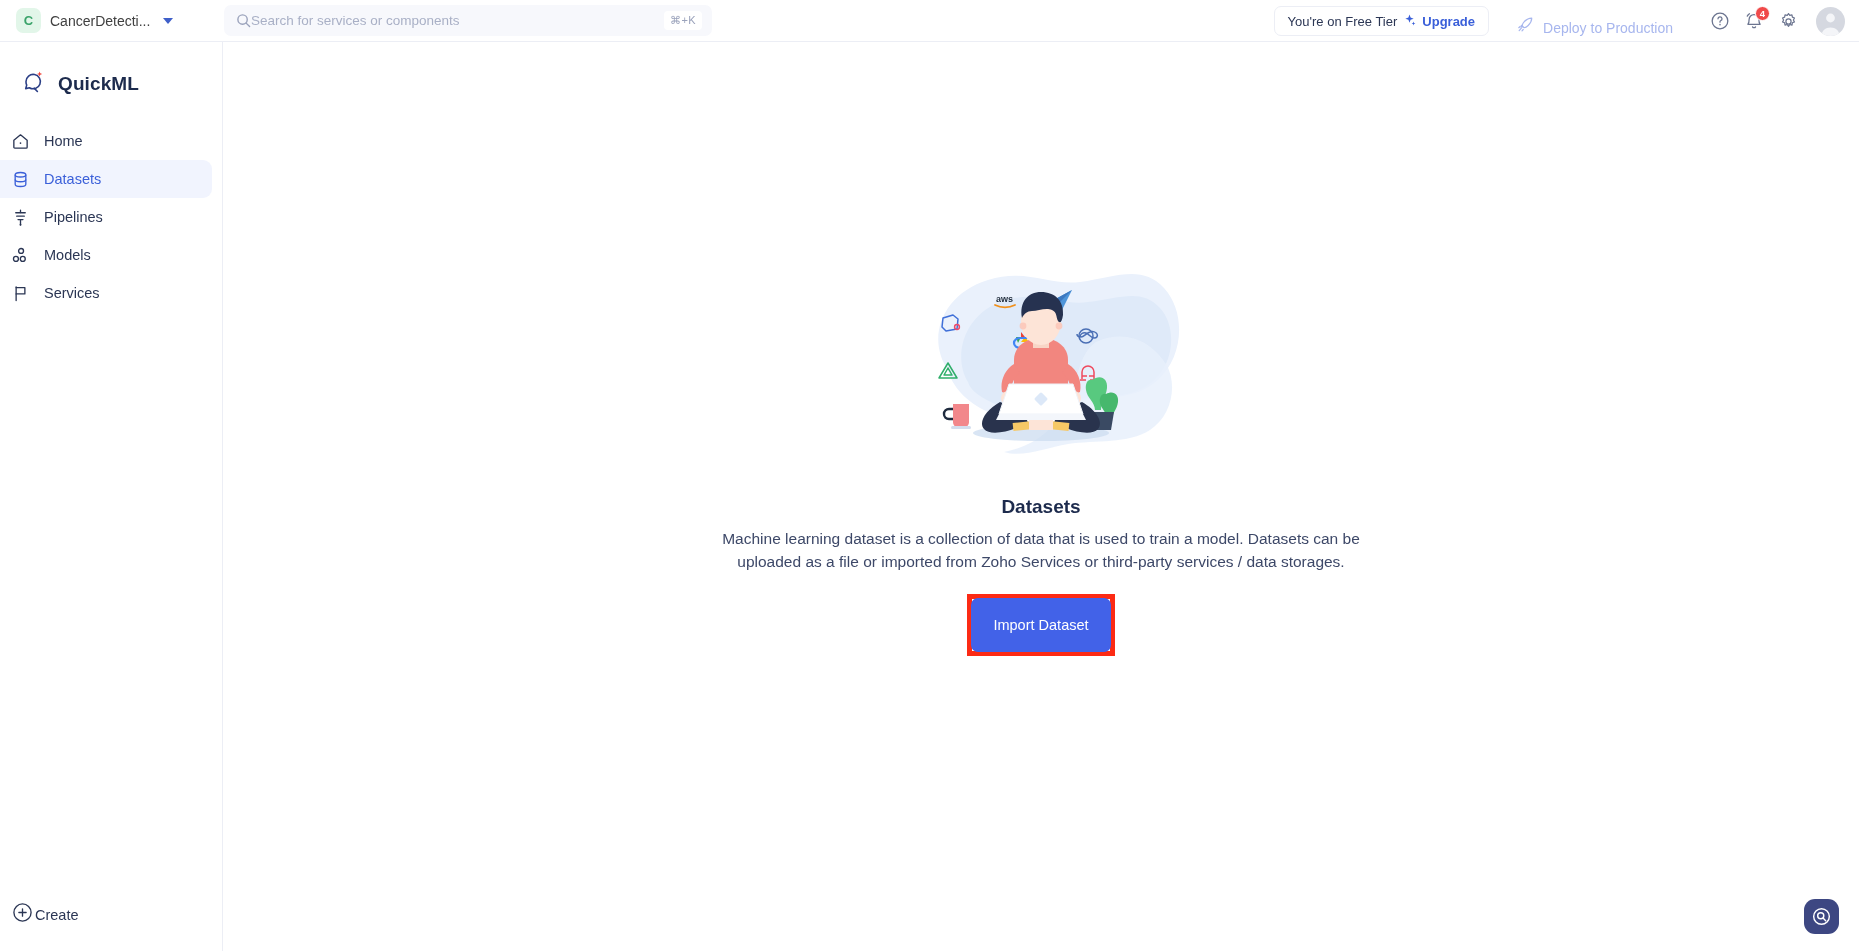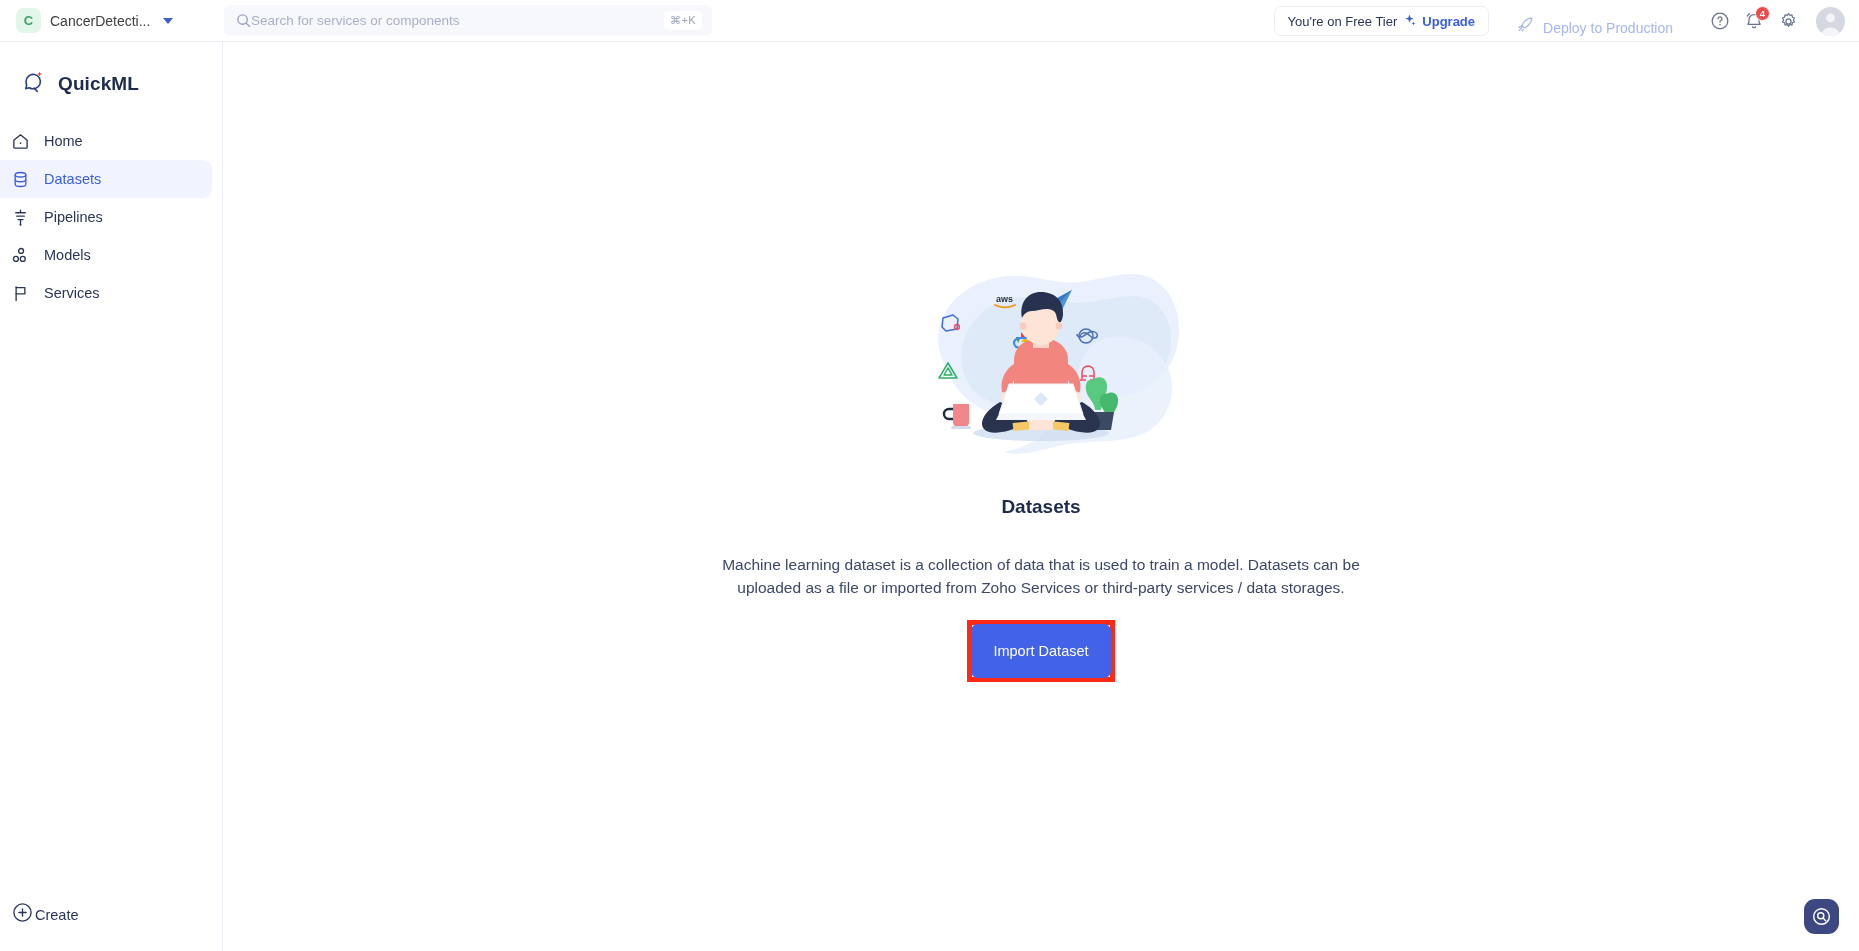--- a/index.html
+++ b/index.html
@@ -140,21 +140,21 @@
     width: 1636px; height: 909px;
     background: #ffffff;
     display: flex; flex-direction: column; align-items: center;
   }
   .illus { margin-top: 210px; }
   .empty-title {
     margin-top: 10px;
     font-size: 19px; font-weight: 600; color: #1d2b4d;
   }
   .empty-desc {
-    margin-top: 36px;
+    margin-top: 10px;
     width: 680px; text-align: center;
     font-size: 15.5px; line-height: 1.48; color: #3d4868;
   }
   .cta-wrap {
     position: relative; margin-top: 24px;
     display: flex; align-items: center; justify-content: center;
   }
   .cta-highlight {
     position: absolute; left: 50%; top: 50%;
     transform: translate(-50%, -50%);

